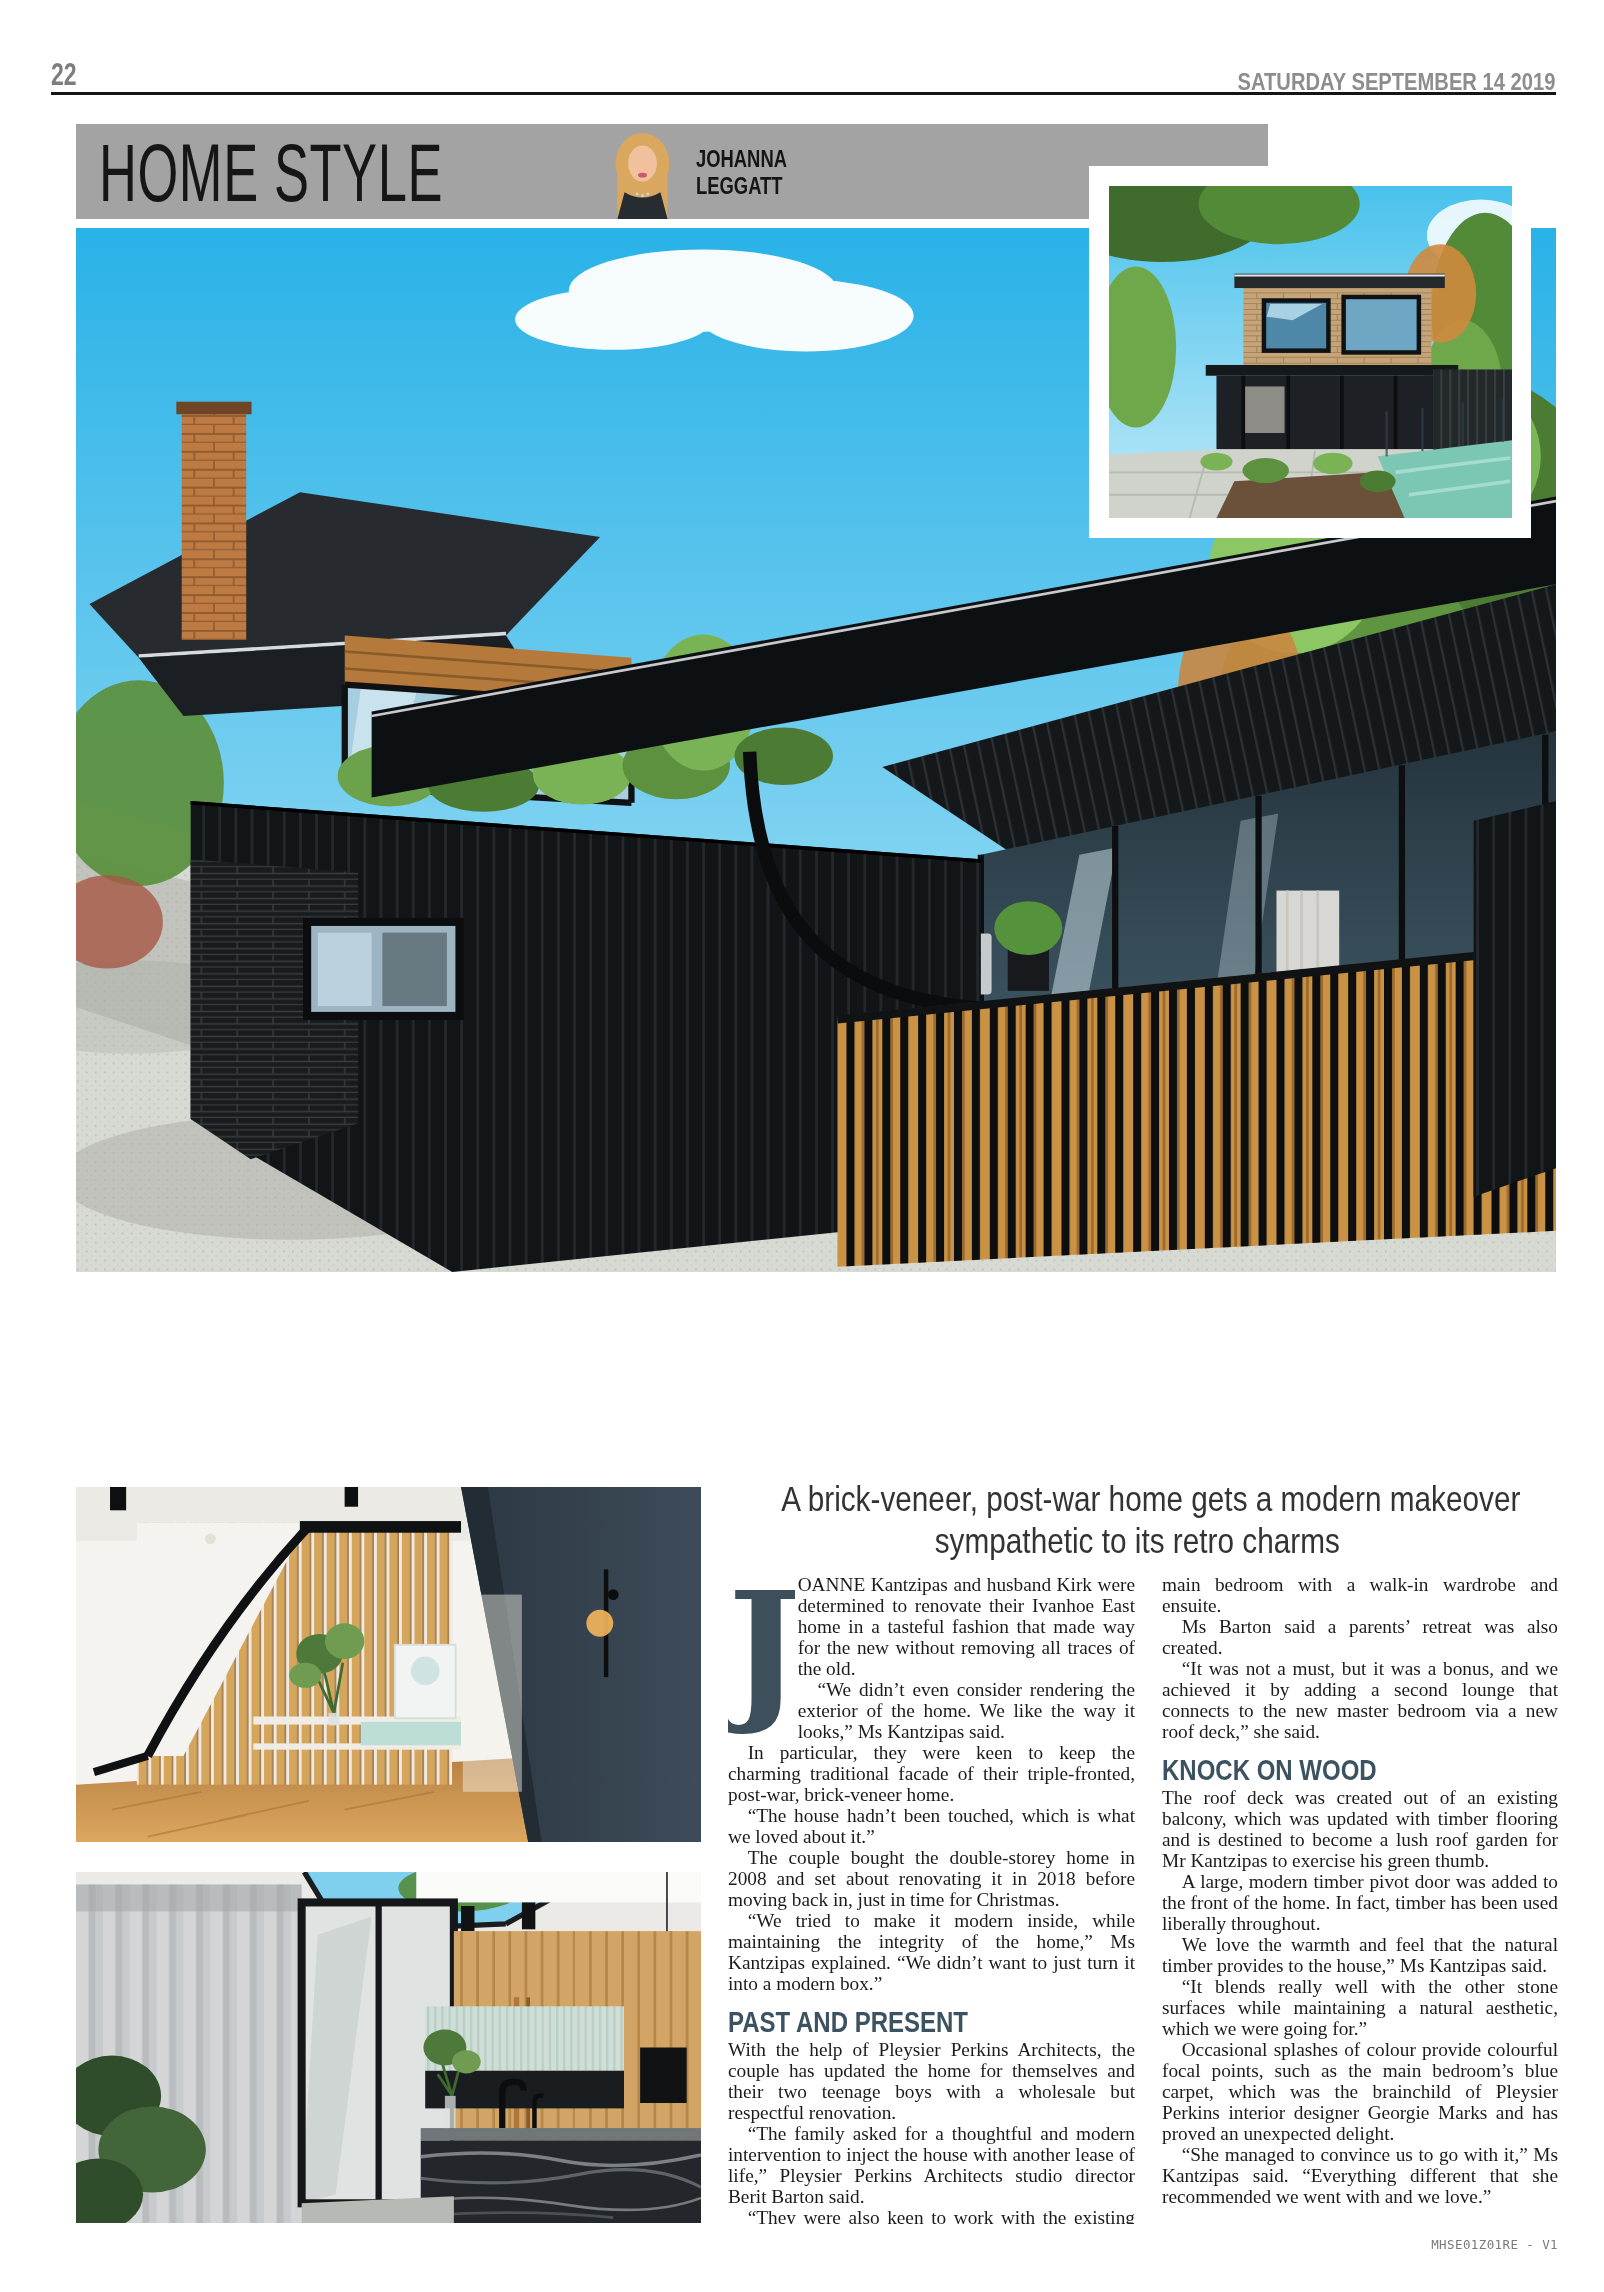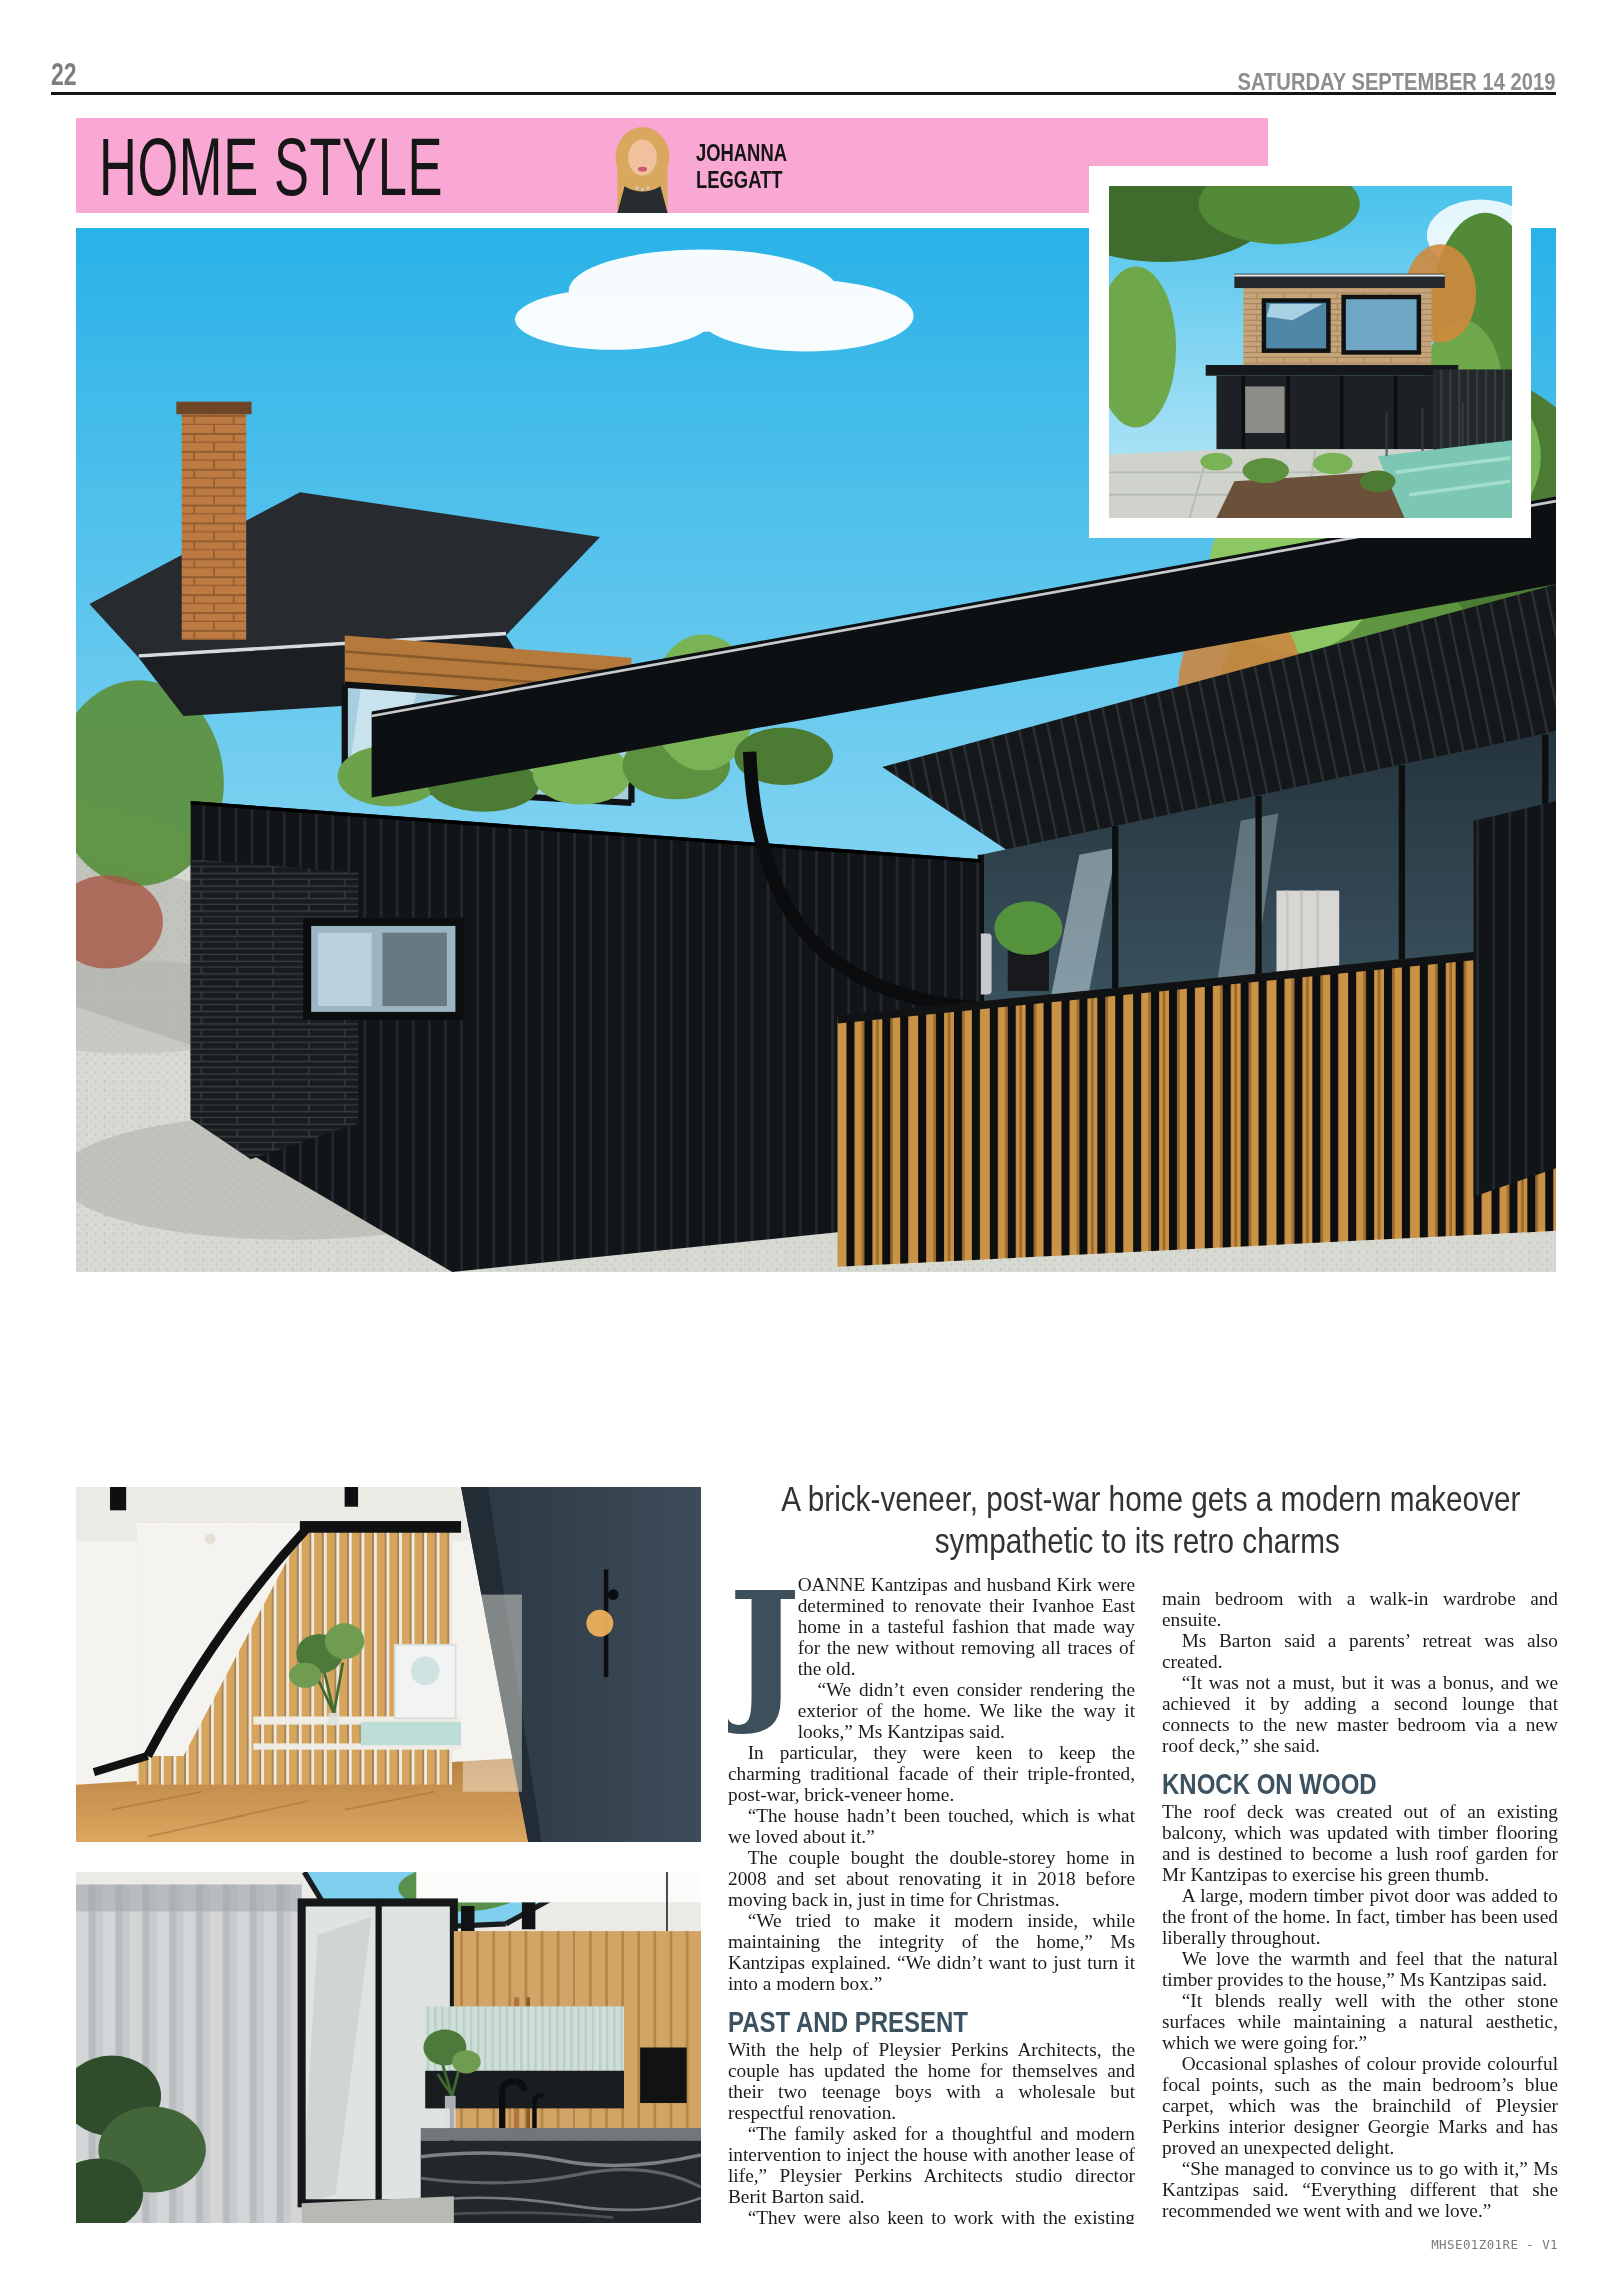--- a/index.html
+++ b/index.html
@@ -8,21 +8,21 @@
   .abs{position:absolute;}
   .condensed{display:inline-block;transform:scaleX(.82);transform-origin:left center;}
   
   .pagenum{left:51px;top:56px;font-family:"Liberation Sans",sans-serif;font-weight:bold;
            font-size:32px;color:#7d7d7d;}
   .pagenum span{transform:scaleX(.72);}
   .dateline{left:985px;top:68px;width:570px;text-align:right;font-family:"Liberation Sans",sans-serif;
             font-weight:bold;font-size:24px;color:#8d8d8d;}
   .dateline span{transform:scaleX(.84);transform-origin:right center;}
   .toprule{left:51px;top:92px;width:1505px;height:2.7px;background:#151515;}
-  .sectionbar{left:76px;top:118px;width:1192px;height:95px;background:#f9a8d4;}
+  .sectionbar{left:76px;top:124px;width:1192px;height:95px;background:#a3a3a3;}
   .sectiontitle{left:23px;top:0px;height:95px;line-height:97px;font-family:"Liberation Sans",sans-serif;
                 font-weight:300;font-size:82px;letter-spacing:0.9px;color:#161616;white-space:nowrap;}
   .sectiontitle span{transform:scaleX(.64);}
   .avatar{left:536px;top:9px;width:61px;height:86px;}
   .authorname{left:620px;top:21.5px;font-family:"Liberation Sans",sans-serif;font-weight:bold;
               font-size:23px;line-height:27px;color:#151515;}
   .authorname div span{transform:scaleX(.8);}
   
   .photo{overflow:hidden;background:#cfe6ee;}
   .mainphoto{left:76px;top:228px;width:1480px;height:1044px;z-index:2;}
@@ -36,21 +36,21 @@
   .headline span{display:inline-block;transform:scaleX(.88);transform-origin:center;
                  font-family:"Liberation Serif",serif;font-style:italic;font-weight:600;
                  font-size:179px;line-height:179px;letter-spacing:-6.3px;color:#0c0c0c;}
   .subhead{left:716px;top:1478px;width:842px;text-align:center;font-family:"Liberation Sans",sans-serif;
            font-weight:300;font-size:35px;line-height:42px;color:#333;}
   .subhead div span{display:inline-block;transform:scaleX(.85);transform-origin:center;white-space:nowrap;}
   
   .col{top:1574px;height:650px;overflow:hidden;text-align:justify;
        font-size:19.3px;line-height:21px;color:#1b1b1b;}
   .col1{left:728px;width:407px;}
-  .col2{left:1162px;width:396px;margin-top:14px;}
+  .col2{left:1162px;width:396px;}
   .col p{margin:0;text-indent:19.7px;}
   .col p.ni{text-indent:0;}
   .col h3{margin:12.5px 0 2.7px 0;font-family:"Liberation Sans",sans-serif;font-weight:bold;
           font-size:30px;line-height:30px;color:#3c5260;transform:scaleX(.8);transform-origin:left center;
           text-indent:0;white-space:nowrap;}
   .dropcap{float:left;font-family:"DejaVu Serif",serif;font-weight:bold;color:#3c4f5a;
            font-size:154px;line-height:134px;height:142px;width:59px;margin:7.2px 10.7px 0 0;overflow:visible;}
   .footcode{left:1200px;top:2237px;width:358px;text-align:right;font-family:"DejaVu Sans Mono",monospace;
             font-size:12.5px;letter-spacing:0.4px;color:#7a7a7a;}
 </style>

